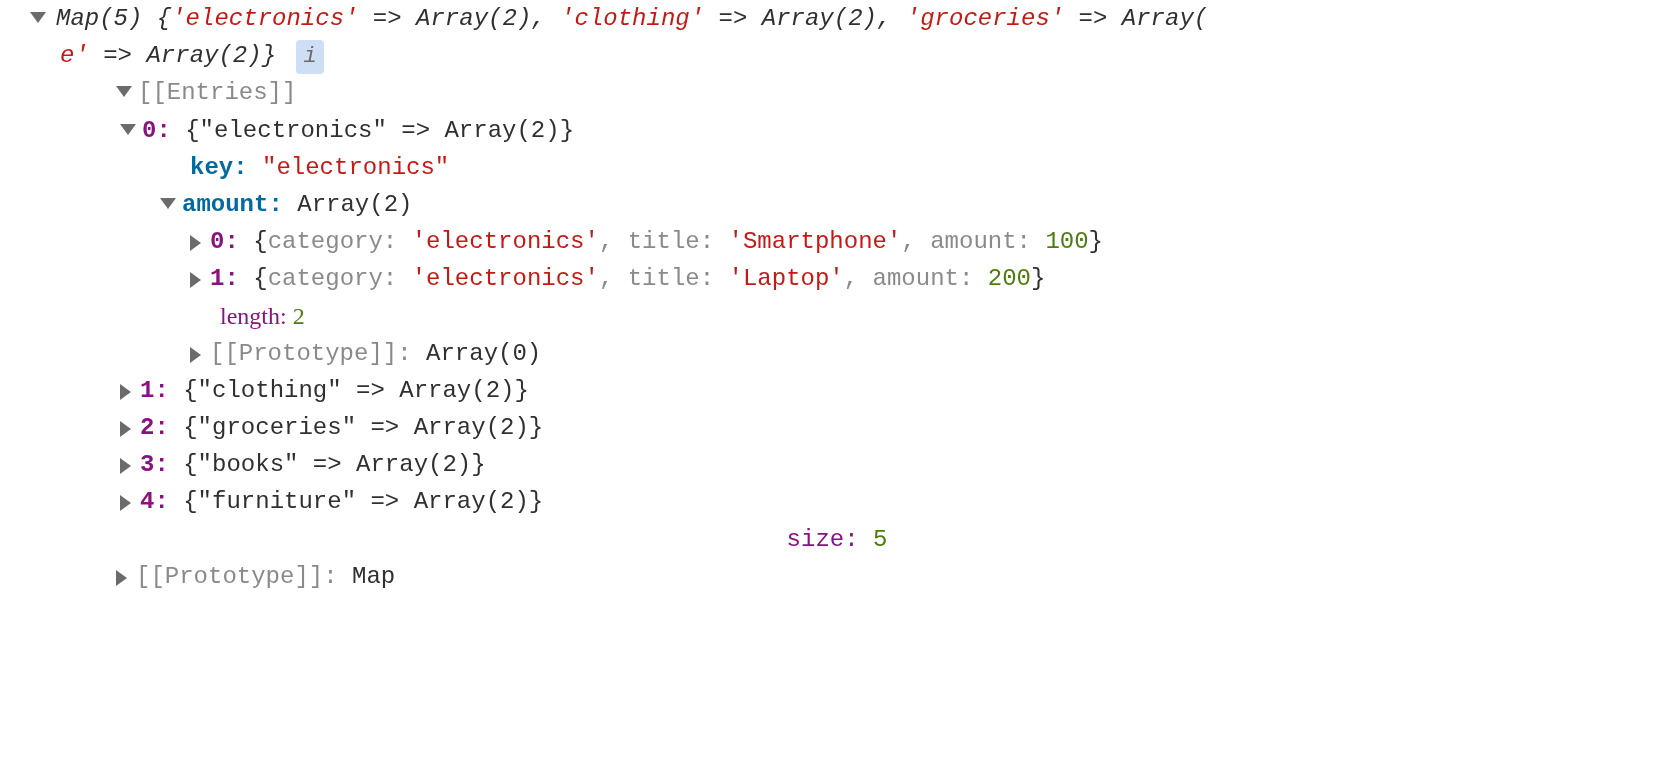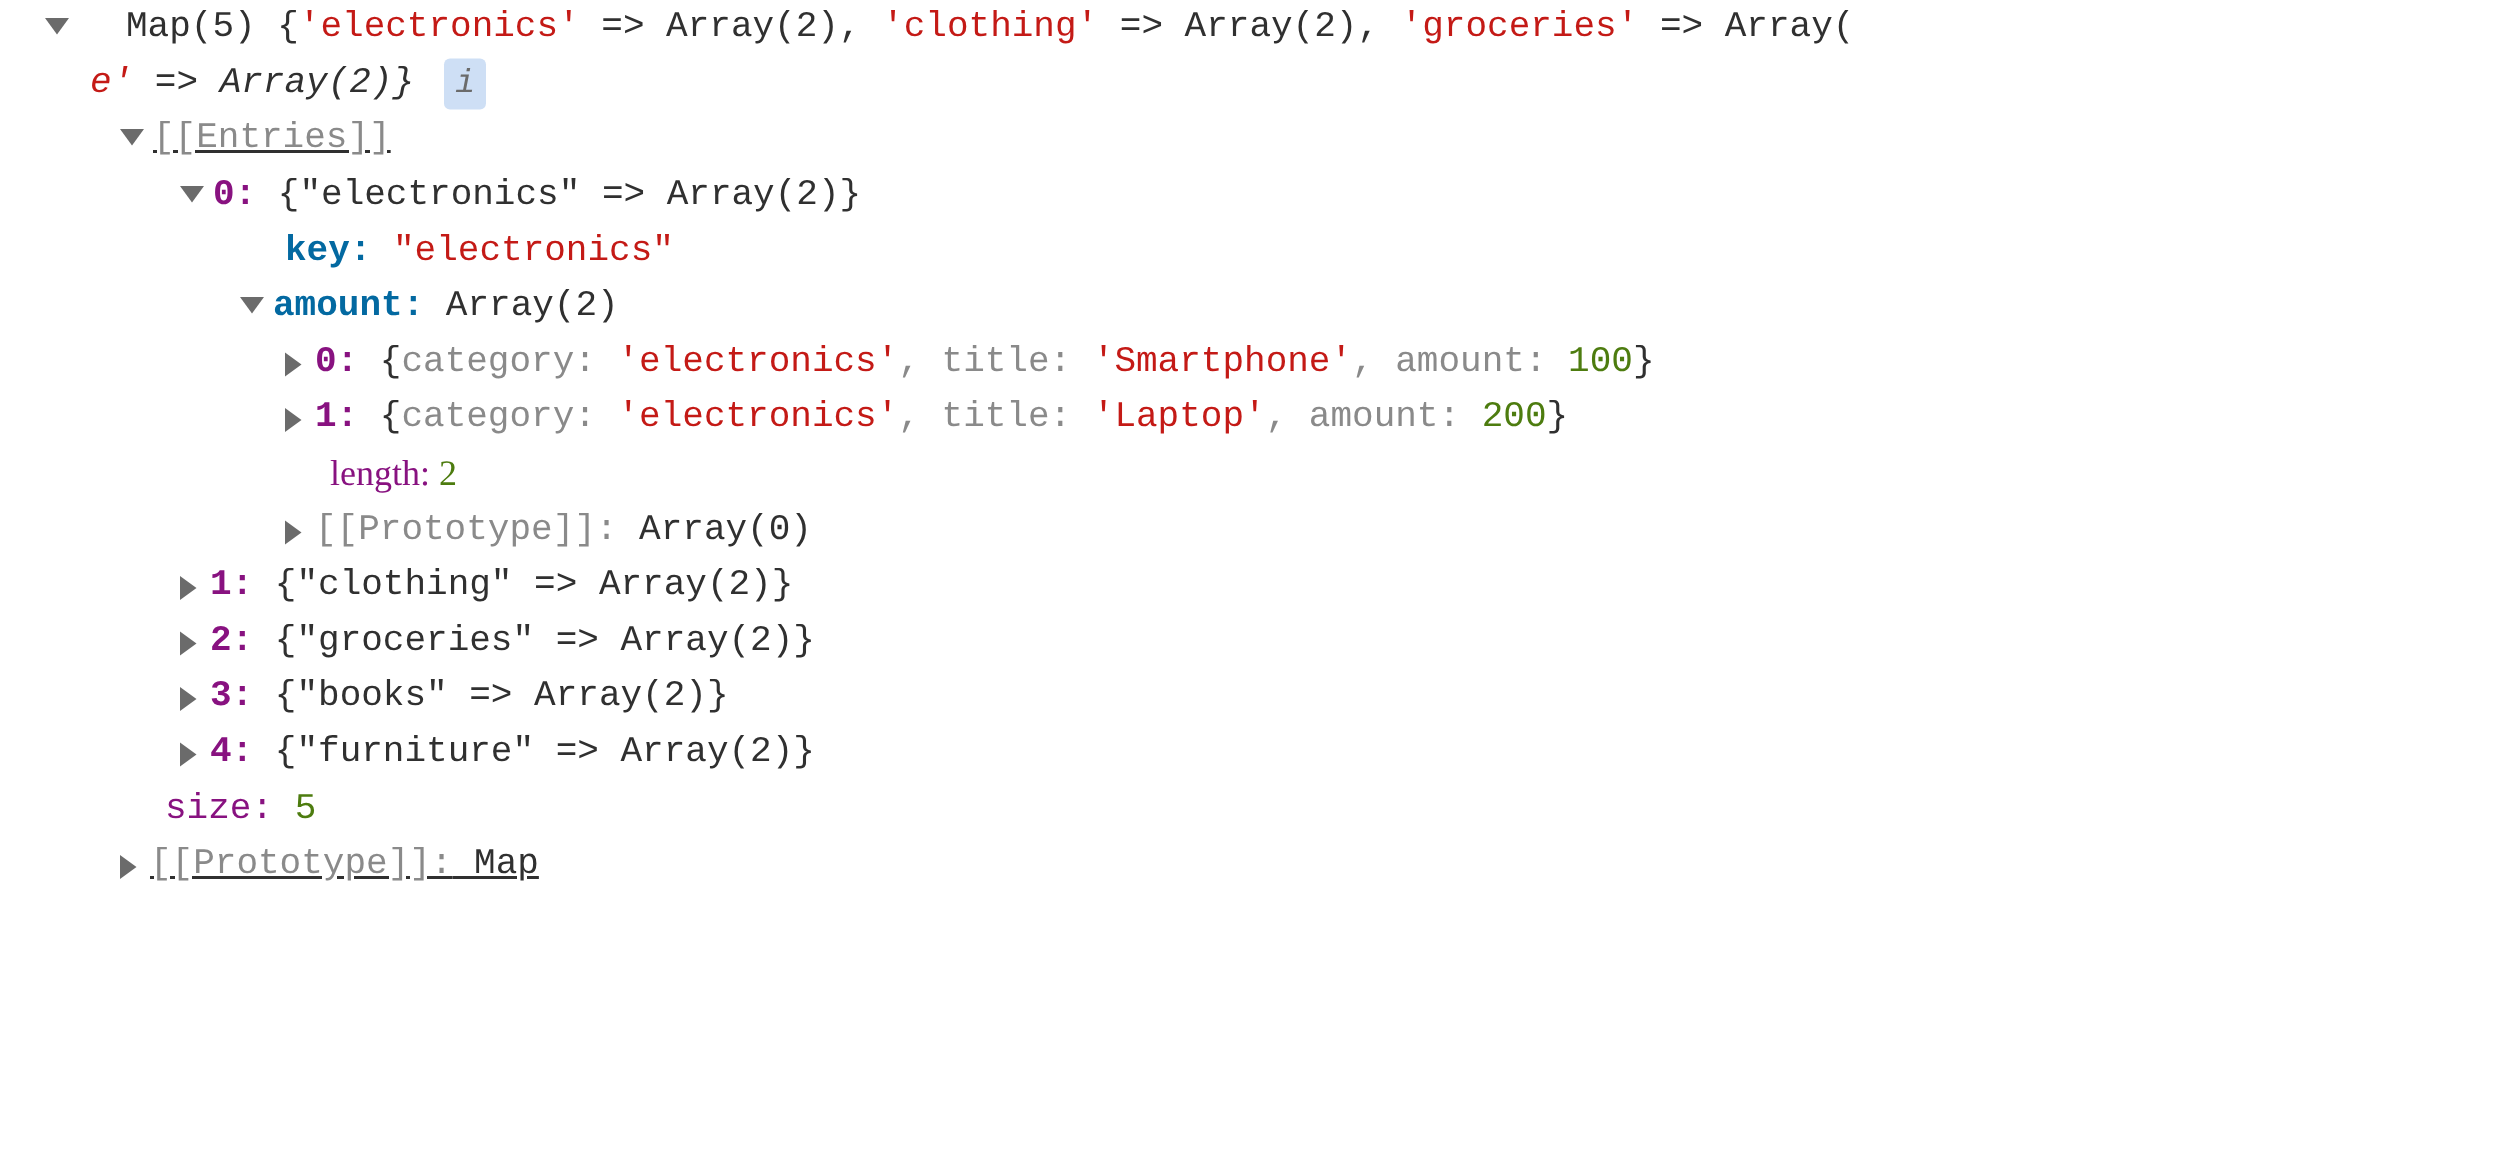--- a/index.html
+++ b/index.html
@@ -43,26 +43,26 @@
   .info-badge {
     display: inline-block;
     background: #cedff5;
     color: #6b6b6b;
     font-style: italic;
     padding: 0 7px;
     border-radius: 4px;
     font-size: 22px;
     margin-left: 6px;
   }
-  .ind2 { padding-left: 80px; text-decoration: underline; }
+  .ind2 { padding-left: 116px; }
   .ind3 { padding-left: 120px; }
   .ind4 { padding-left: 160px; }
   .ind5 { padding-left: 190px; }
   .summary-block { padding-left: 30px; }
-  .summary-line { padding-left: 70px; color: #303030; margin-left: 28px; }
+  .summary-line { padding-left: 70px; font-style: italic; color: #303030; }
   .summary-line2 { padding-left: 30px; font-style: italic; color: #303030; }
 </style>
 </head>
 <body>
 
 <div class="summary-block">
   <div class="row">
     <span class="tri tri-down"></span>
     <span class="summary-line" style="padding-left:4px;">
       <span>Map(5) {</span><span class="str-red">'electronics'</span><span> =&gt; </span><span>Array(2)</span><span>, </span><span class="str-red">'clothing'</span><span> =&gt; </span><span>Array(2)</span><span>, </span><span class="str-red">'groceries'</span><span> =&gt; </span><span>Array(</span>
@@ -133,20 +133,20 @@
 </div>
 <div class="ind3 row">
   <span class="tri tri-right"></span>
   <span><span class="idx-bold">3:</span><span class="black"> {"books" =&gt; Array(2)}</span></span>
 </div>
 <div class="ind3 row">
   <span class="tri tri-right"></span>
   <span><span class="idx-bold">4:</span><span class="black"> {"furniture" =&gt; Array(2)}</span></span>
 </div>
 
-<div style="padding-left:110px;">
+<div style="text-align:center;">
   <span class="prop">size:</span><span class="num"> 5</span>
 </div>
 
 <div class="ind2 row">
   <span class="tri tri-right"></span>
   <span><span class="dim">[[Prototype]]:</span><span class="black"> Map</span></span>
 </div>
 
 </body></html>

